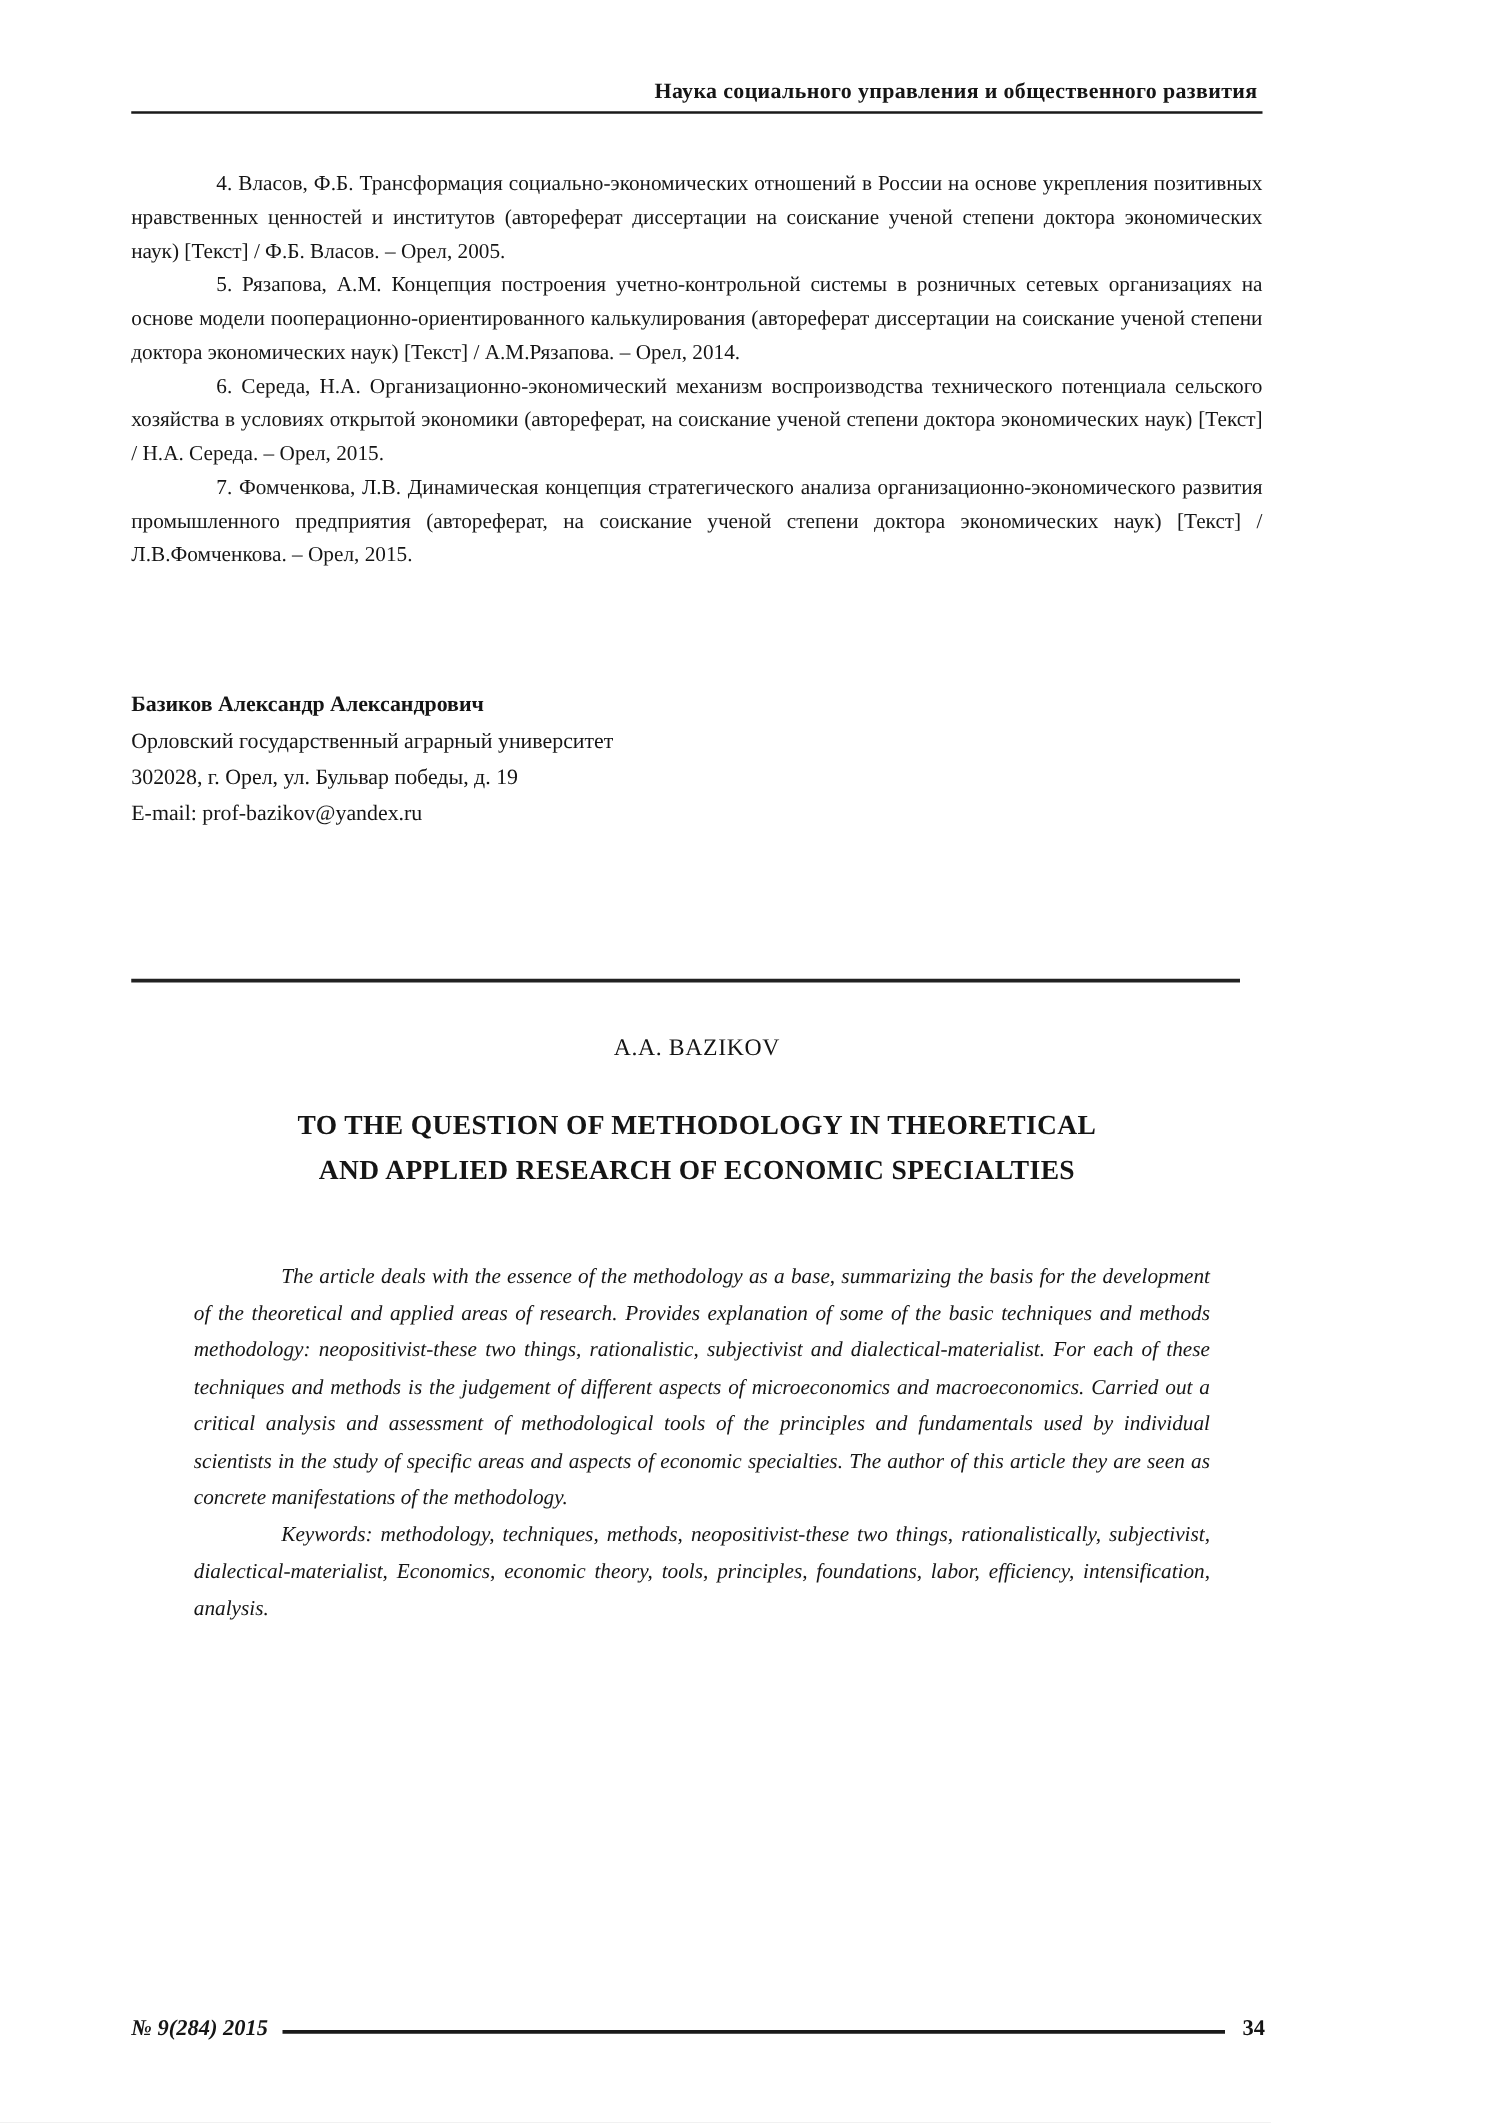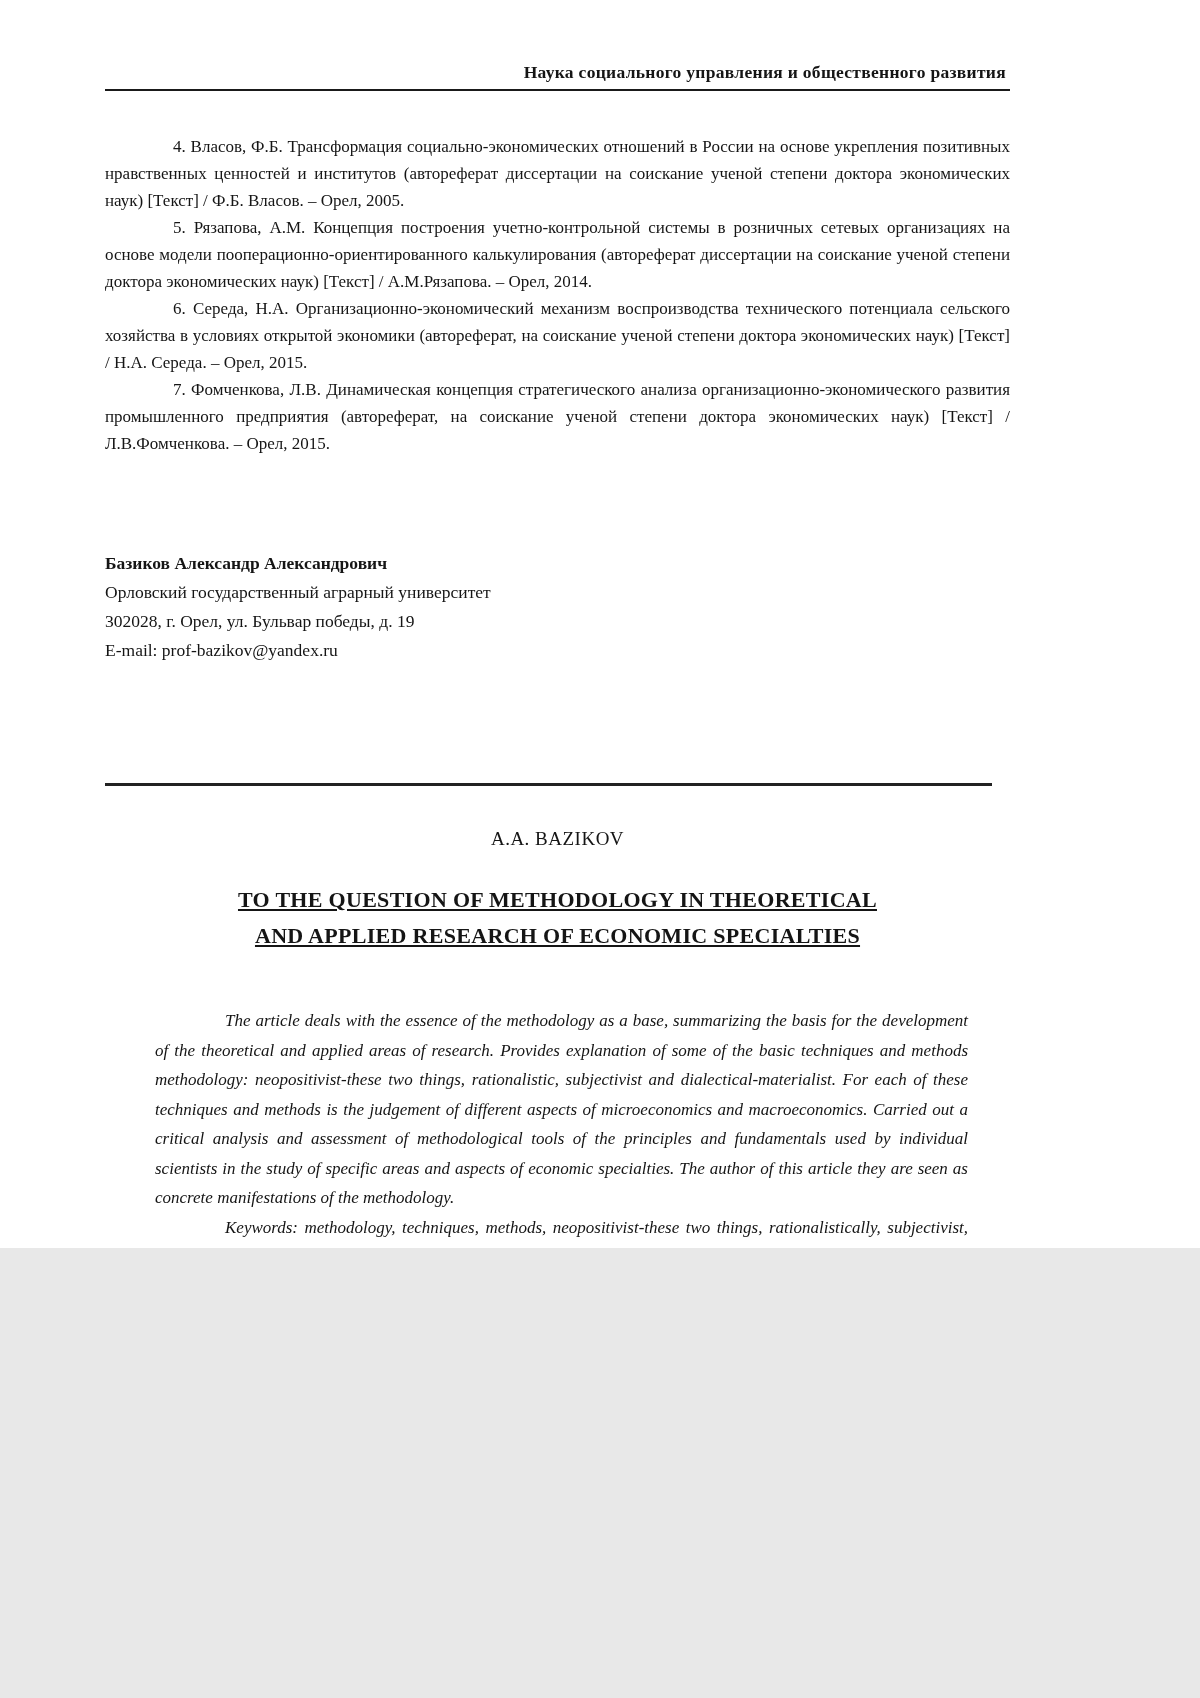--- a/index.html
+++ b/index.html
@@ -1,20 +1,20 @@
 <!DOCTYPE html>
 <html><head>
 <meta charset="utf-8">
 <style>
   * { margin: 0; padding: 0; box-sizing: border-box; }
   html, body { background: #e8e8e8; }
   .page {
     position: relative;
     width: 1200px;
-    height: 1248px;
+    height: 1698px;
     background: #ffffff;
     margin: 0 auto;
     font-family: "Liberation Serif", "DejaVu Serif", serif;
     color: #151515;
     overflow: hidden;
   }
   .content {
     position: absolute;
     left: 105px;
     right: 190px;
@@ -54,21 +54,20 @@
     font-size: 19px;
     letter-spacing: 0.5px;
   }
   .en-title {
     margin-top: 32px;
     text-align: center;
     font-weight: bold;
     font-size: 22px;
     line-height: 36px;
     letter-spacing: 0.3px;
-    text-decoration: underline;
   }
   .abstract-block {
     margin-top: 52px;
     margin-left: 50px;
     margin-right: 42px;
     font-style: italic;
     font-size: 17px;
     line-height: 29.5px;
     text-align: justify;
   }

